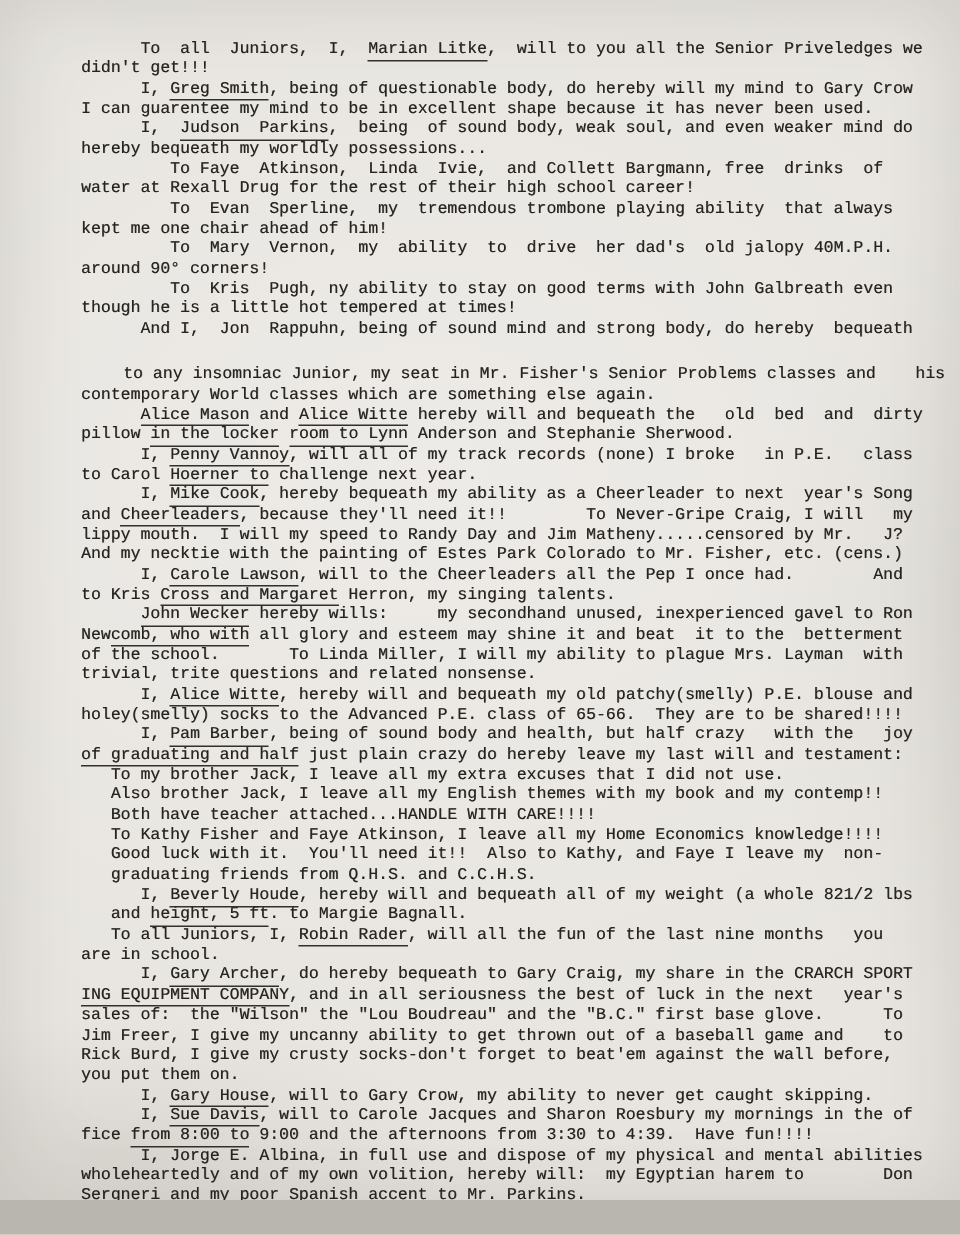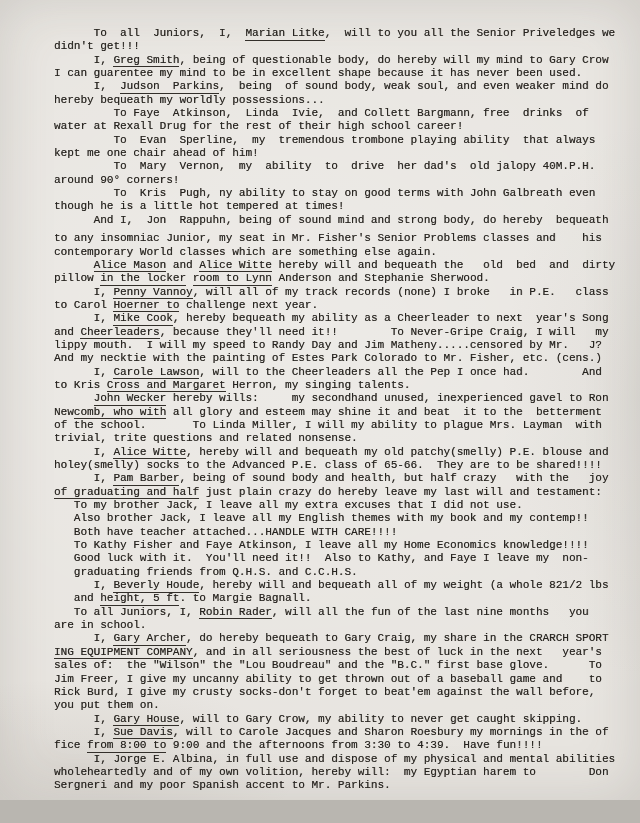--- a/index.html
+++ b/index.html
@@ -26,21 +26,21 @@
     top: 27px;
     right: 10px;
     font-family: "Liberation Mono", "DejaVu Sans Mono", monospace;
     font-size: 11px;
     line-height: 13.35px;
     color: #26231f;
     text-shadow: 0.3px 0.3px 0.3px rgba(40,36,30,0.55);
     white-space: pre;
   }
   .line { white-space: pre; }
-  .line.gap { margin-top: 5px; }
+  .line.gap { margin-top: 17px; text-align: right; }
   .ul {
     border-bottom: 1.4px solid #332f2a;
     padding-bottom: 0.5px;
   }
 </style>
 </head>
 <body>
 
 <div id="page">
   <div id="text-block"><div class="line">      To  all  Juniors,  I,  <span class="ul">Marian Litke</span>,  will to you all the Senior Priveledges we</div><div class="line">didn't get!!!</div><div class="line">      I, <span class="ul">Greg Smith</span>, being of questionable body, do hereby will my mind to Gary Crow</div><div class="line">I can guarentee my mind to be in excellent shape because it has never been used.</div><div class="line">      I,  <span class="ul">Judson  Parkins</span>,  being  of sound body, weak soul, and even weaker mind do</div><div class="line">hereby bequeath my worldly possessions...</div><div class="line">         To Faye  Atkinson,  Linda  Ivie,  and Collett Bargmann, free  drinks  of</div><div class="line">water at Rexall Drug for the rest of their high school career!</div><div class="line">         To  Evan  Sperline,  my  tremendous trombone playing ability  that always</div><div class="line">kept me one chair ahead of him!</div><div class="line">         To  Mary  Vernon,  my  ability  to  drive  her dad's  old jalopy 40M.P.H.</div><div class="line">around 90° corners!</div><div class="line">         To  Kris  Pugh, ny ability to stay on good terms with John Galbreath even</div><div class="line">though he is a little hot tempered at times!</div><div class="line">      And I,  Jon  Rappuhn, being of sound mind and strong body, do hereby  bequeath</div><div class="line gap">to any insomniac Junior, my seat in Mr. Fisher's Senior Problems classes and    his</div><div class="line">contemporary World classes which are something else again.</div><div class="line">      <span class="ul">Alice Mason</span> and <span class="ul">Alice Witte</span> hereby will and bequeath the   old  bed  and  dirty</div><div class="line">pillow <span class="ul">in the locker</span> <span class="ul">room to Lynn</span> Anderson and Stephanie Sherwood.</div><div class="line">      I, <span class="ul">Penny Vannoy</span>, will all of my track records (none) I broke   in P.E.   class</div><div class="line">to Carol <span class="ul">Hoerner to</span> challenge next year.</div><div class="line">      I, <span class="ul">Mike Cook</span>, hereby bequeath my ability as a Cheerleader to next  year's Song</div><div class="line">and <span class="ul">Cheerleaders</span>, because they'll need it!!        To Never-Gripe Craig, I will   my</div><div class="line">lippy mouth.  I will my speed to Randy Day and Jim Matheny.....censored by Mr.   J?</div><div class="line">And my necktie with the painting of Estes Park Colorado to Mr. Fisher, etc. (cens.)</div><div class="line">      I, <span class="ul">Carole Lawson</span>, will to the Cheerleaders all the Pep I once had.        And</div><div class="line">to Kris <span class="ul">Cross and Margaret</span> Herron, my singing talents.</div><div class="line">      <span class="ul">John Wecker</span> hereby wills:     my secondhand unused, inexperienced gavel to Ron</div><div class="line">New<span class="ul">comb, who with</span> all glory and esteem may shine it and beat  it to the  betterment</div><div class="line">of the school.       To Linda Miller, I will my ability to plague Mrs. Layman  with</div><div class="line">trivial, trite questions and related nonsense.</div><div class="line">      I, <span class="ul">Alice Witte</span>, hereby will and bequeath my old patchy(smelly) P.E. blouse and</div><div class="line">holey(smelly) socks to the Advanced P.E. class of 65-66.  They are to be shared!!!!</div><div class="line">      I, <span class="ul">Pam Barber</span>, being of sound body and health, but half crazy   with the   joy</div><div class="line"><span class="ul">of graduating and half</span> just plain crazy do hereby leave my last will and testament:</div><div class="line">   To my brother Jack, I leave all my extra excuses that I did not use.</div><div class="line">   Also brother Jack, I leave all my English themes with my book and my contemp!!</div><div class="line">   Both have teacher attached...HANDLE WITH CARE!!!!</div><div class="line">   To Kathy Fisher and Faye Atkinson, I leave all my Home Economics knowledge!!!!</div><div class="line">   Good luck with it.  You'll need it!!  Also to Kathy, and Faye I leave my  non-</div><div class="line">   graduating friends from Q.H.S. and C.C.H.S.</div><div class="line">      I, <span class="ul">Beverly Houde</span>, hereby will and bequeath all of my weight (a whole 821/2 lbs</div><div class="line">   and <span class="ul">height, 5 ft</span>. to Margie Bagnall.</div><div class="line">   To all Juniors, I, <span class="ul">Robin Rader</span>, will all the fun of the last nine months   you</div><div class="line">are in school.</div><div class="line">      I, <span class="ul">Gary Archer</span>, do hereby bequeath to Gary Craig, my share in the CRARCH SPORT</div><div class="line"><span class="ul">ING EQUIPMENT COMPANY</span>, and in all seriousness the best of luck in the next   year's</div><div class="line">sales of:  the "Wilson" the "Lou Boudreau" and the "B.C." first base glove.      To</div><div class="line">Jim Freer, I give my uncanny ability to get thrown out of a baseball game and    to</div><div class="line">Rick Burd, I give my crusty socks-don't forget to beat'em against the wall before,</div><div class="line">you put them on.</div><div class="line">      I, <span class="ul">Gary House</span>, will to Gary Crow, my ability to never get caught skipping.</div><div class="line">      I, <span class="ul">Sue Davis</span>, will to Carole Jacques and Sharon Roesbury my mornings in the of</div><div class="line">fice <span class="ul">from 8:00 to</span> 9:00 and the afternoons from 3:30 to 4:39.  Have fun!!!!</div><div class="line">      I, Jorge E. Albina, in full use and dispose of my physical and mental abilities</div><div class="line">wholeheartedly and of my own volition, hereby will:  my Egyptian harem to        Don</div><div class="line">Sergneri and my poor Spanish accent to Mr. Parkins.</div></div>

